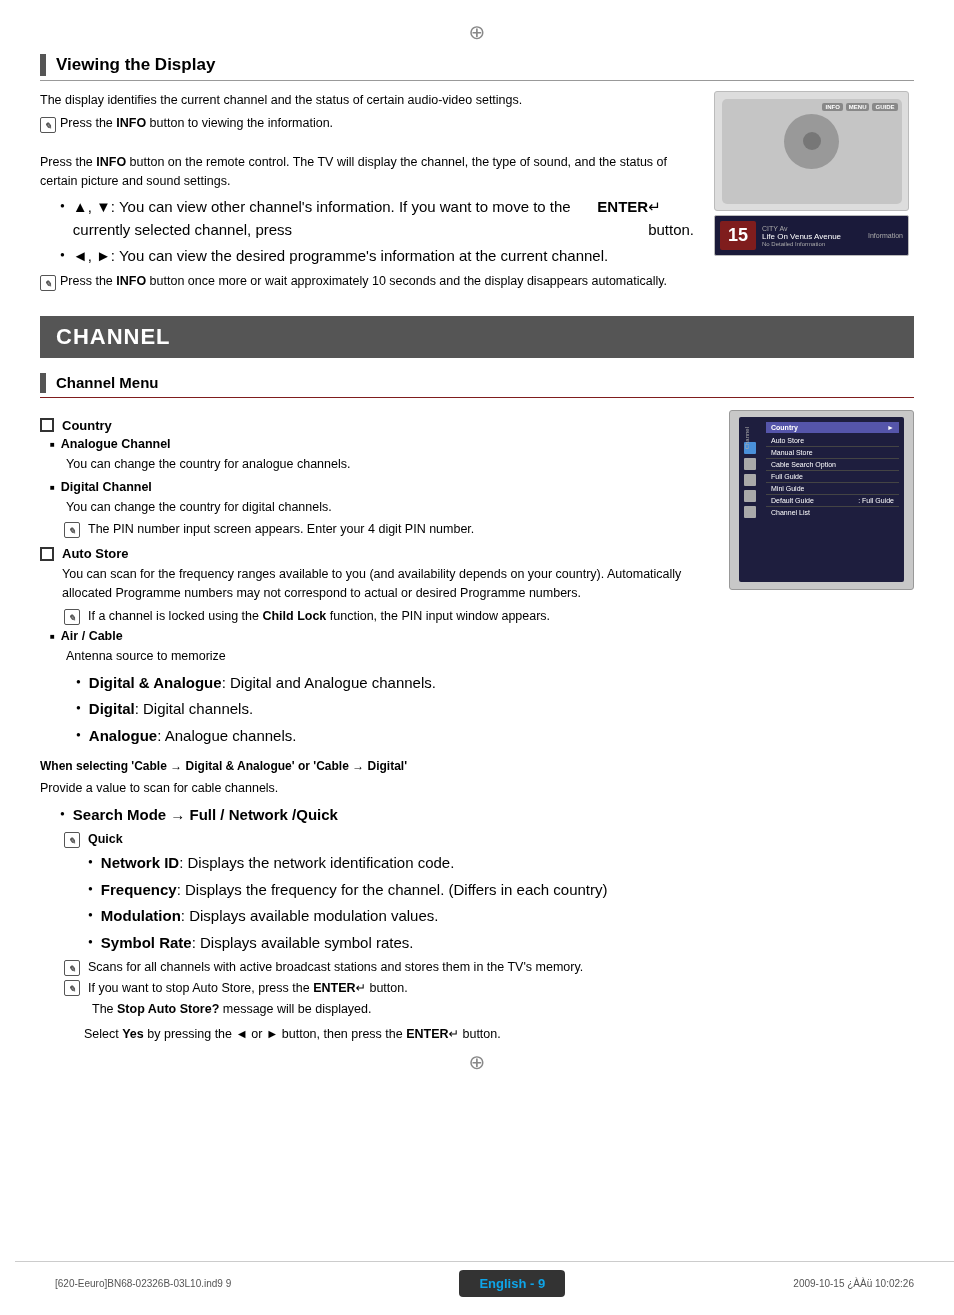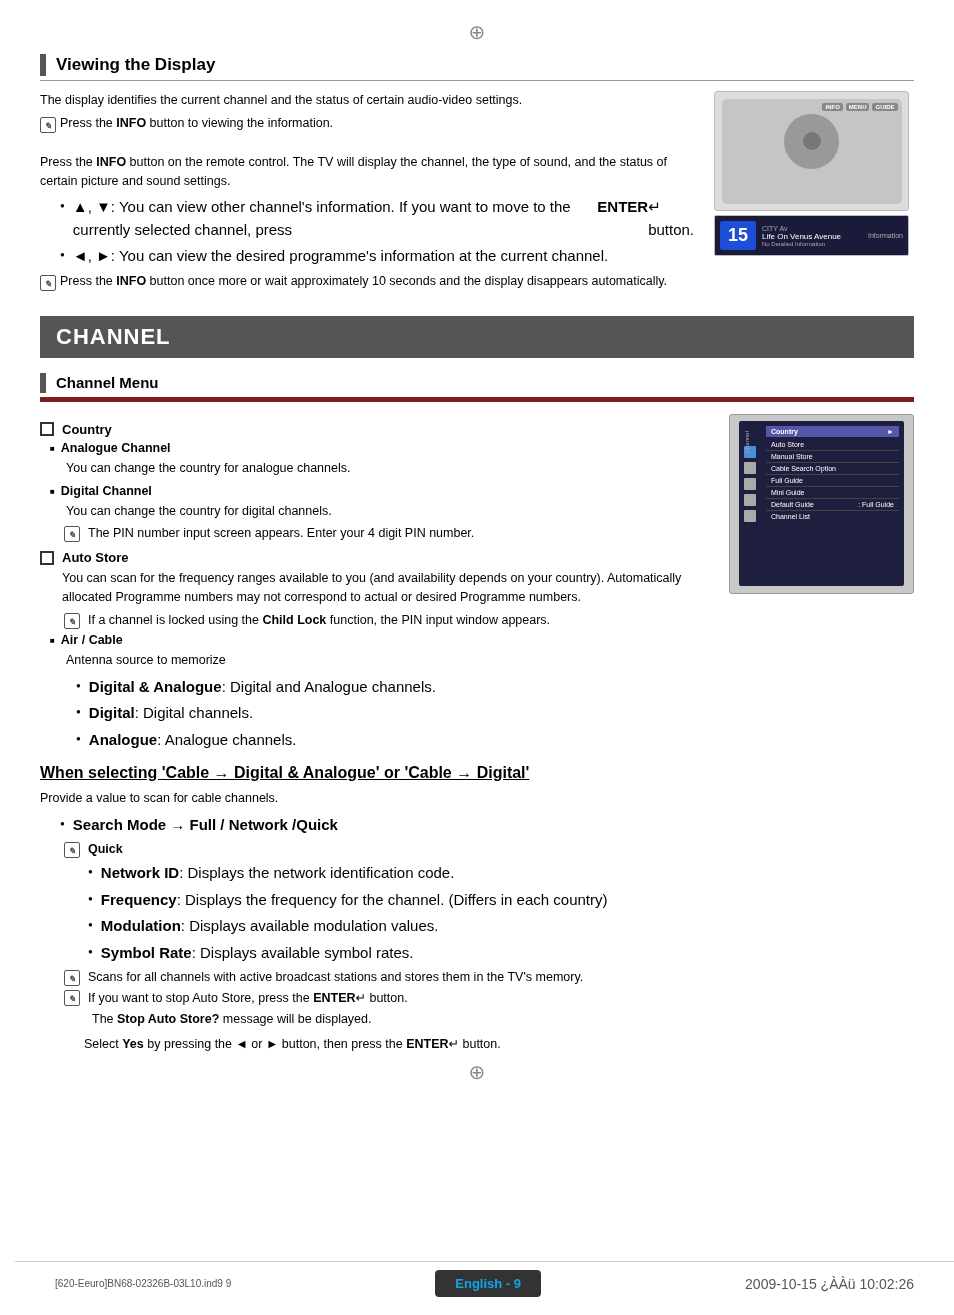--- a/index.html
+++ b/index.html
@@ -126,21 +126,21 @@
       padding: 8px 16px;
       margin: 20px 0 15px 0;
       letter-spacing: 1px;
     }
 
     
     .subsection-title {
       display: flex;
       align-items: center;
       margin-bottom: 12px;
-      border-bottom: 5px solid #7f1d1d;
+      border-bottom: 1px solid #7f1d1d;
       padding-bottom: 4px;
     }
     .subsection-title-bar {
       width: 6px;
       height: 20px;
       background: #555;
       margin-right: 10px;
       flex-shrink: 0;
     }
     .subsection-title h3 {
@@ -194,22 +194,21 @@
     .sub-note {
       margin-left: 24px;
       display: flex;
       align-items: flex-start;
       margin-bottom: 4px;
       font-size: 12.5px;
     }
 
     .cable-heading {
       font-weight: bold;
-      font-size: 16px;
-      text-decoration: underline;
+      font-size: 12px;
       margin: 10px 0 4px 0;
     }
 
     
     .page-footer {
       position: absolute;
       bottom: 10px;
       left: 15px;
       right: 0;
       display: flex;
@@ -224,21 +223,21 @@
     }
     .footer-center {
       background: #333;
       color: #0ea5e9;
       font-size: 13px;
       font-weight: bold;
       padding: 6px 20px;
       border-radius: 4px;
     }
     .footer-right {
-      font-size: 14px;
+      font-size: 10px;
       color: #555;
     }
 
     .crosshair-symbol {
       color: #888;
       font-size: 20px;
     }
 
     .bottom-crosshair {
       text-align: center;
@@ -289,21 +288,21 @@
           <div style="display:flex; justify-content:center;">
             <div style="width:55px; height:55px; background:#999; border-radius:50%; display:flex; align-items:center; justify-content:center; position:relative;">
               <div style="width:18px; height:18px; background:#777; border-radius:50%; position:absolute;"></div>
             </div>
           </div>
         </div>
       </div>
 
       <div style="border:1px solid #bbb; background:#1a1a3a; width:195px; padding:5px; color:#fff; font-size:7px; border-radius:2px;">
         <div style="display:flex; align-items:center; gap:6px;">
-          <div style="font-size:18px; font-weight:bold; color:#fff; background:#1d4ed8; padding:4px 8px; border-radius:2px;">15</div>
+          <div style="font-size:18px; font-weight:bold; color:#fff; background:#7f1d1d; padding:4px 8px; border-radius:2px;">15</div>
           <div>
             <div style="font-size:7px; color:#aaa;">CITY Av</div>
             <div style="font-size:8px; color:#fff;">Life On Venus Avenue</div>
             <div style="font-size:6px; color:#aaa;">No Detailed Information</div>
           </div>
           <div style="margin-left:auto; font-size:7px; color:#aaa;">Information</div>
         </div>
       </div>
     </div>
   </div>

